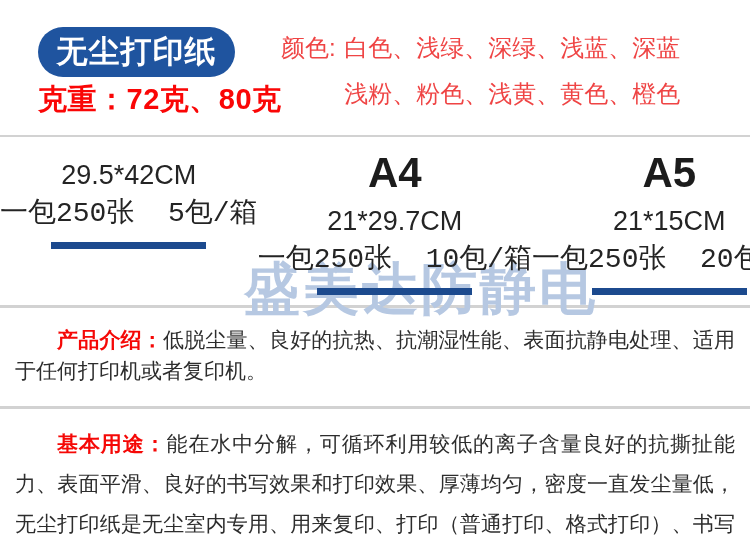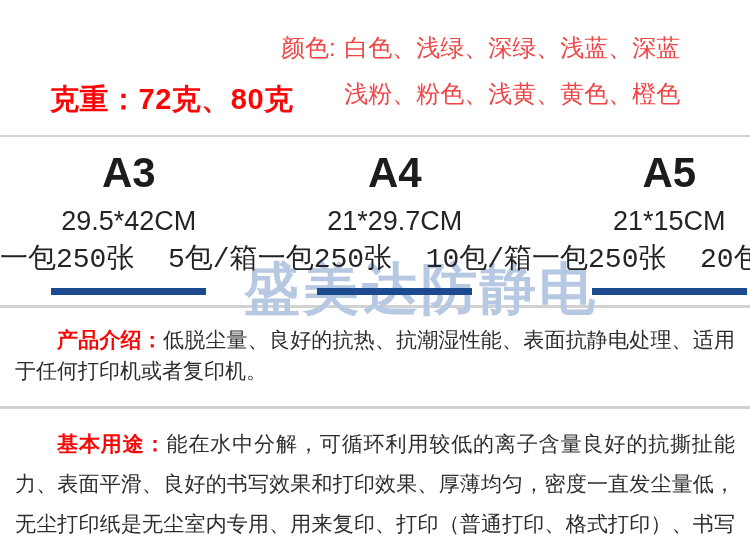--- a/index.html
+++ b/index.html
@@ -15,21 +15,21 @@
   .badge{
     position:absolute;left:38px;top:27px;
     width:197px;height:50px;
     background:#1f549f;border-radius:26px;
     display:flex;align-items:center;justify-content:center;
   }
   .badge-text{
     color:#ffffff;font-size:31px;font-weight:bold;letter-spacing:1px;
   }
   .weight{
-    position:absolute;left:50px;top:80px;
+    position:absolute;left:38px;top:80px;
     color:#fa0606;font-size:29px;font-weight:bold;letter-spacing:0.5px;
   }
   .colors{
     position:absolute;left:281px;top:25px;
     display:flex;
     font-size:24px;line-height:46px;color:#ef4444;
   }
   .colors-label{white-space:pre;}
   .colors-lines{margin-left:2px;}
   
@@ -63,37 +63,39 @@
   }
   .para-intro{top:324px;line-height:31px;}
   .para-usage{top:424px;line-height:40px;}
   .para-label{color:#f50806;font-weight:bold;}
 </style>
 </head>
 <body>
 
 <div class="page">
 
+  <div class="badge">
+    <span class="badge-text">无尘打印纸</span>
+  </div>
   <div class="weight">克重：72克、80克</div>
 
   <div class="colors">
     <span class="colors-label">颜色: </span>
     <span class="colors-lines">
       <span>白色、浅绿、深绿、浅蓝、深蓝</span><br>
       <span>浅粉、粉色、浅黄、黄色、橙色</span>
     </span>
   </div>
 
   <div class="divider divider-1"></div>
 
   <div class="watermark">盛美达防静电</div>
 
   <div class="sizes">
     <div class="size-col">
-      <div class="size-name">A3</div>
       <div class="size-dim">29.5*42CM</div>
       <div class="size-pack">一包250张  5包/箱</div>
       <div class="size-underline"></div>
     </div>
     <div class="size-col">
       <div class="size-name">A4</div>
       <div class="size-dim">21*29.7CM</div>
       <div class="size-pack">一包250张  10包/箱</div>
       <div class="size-underline"></div>
     </div>

